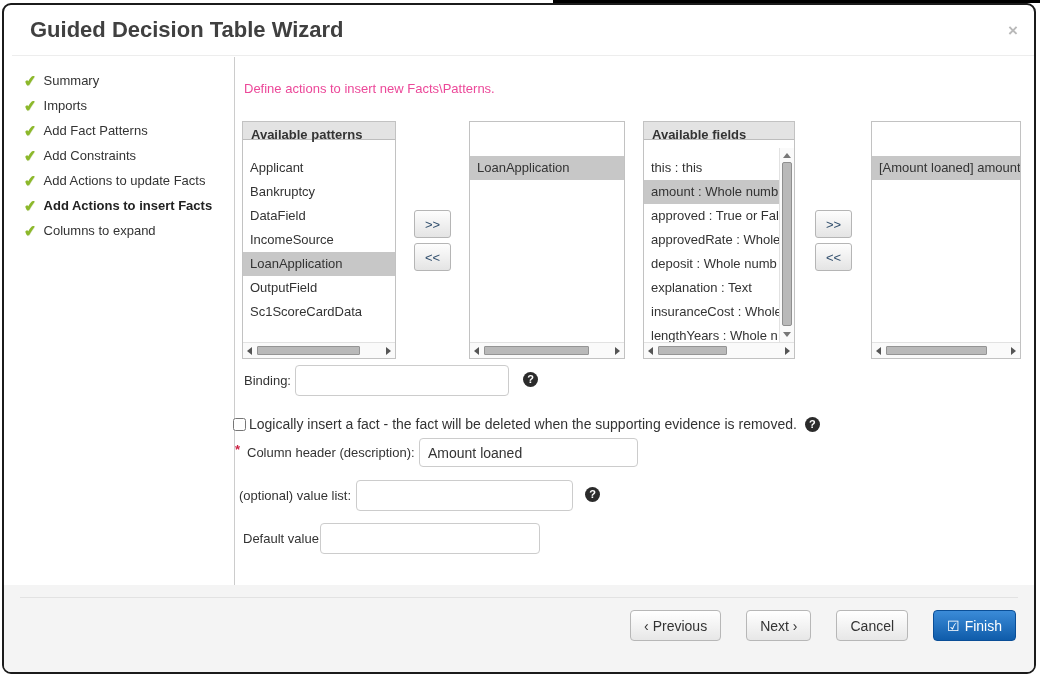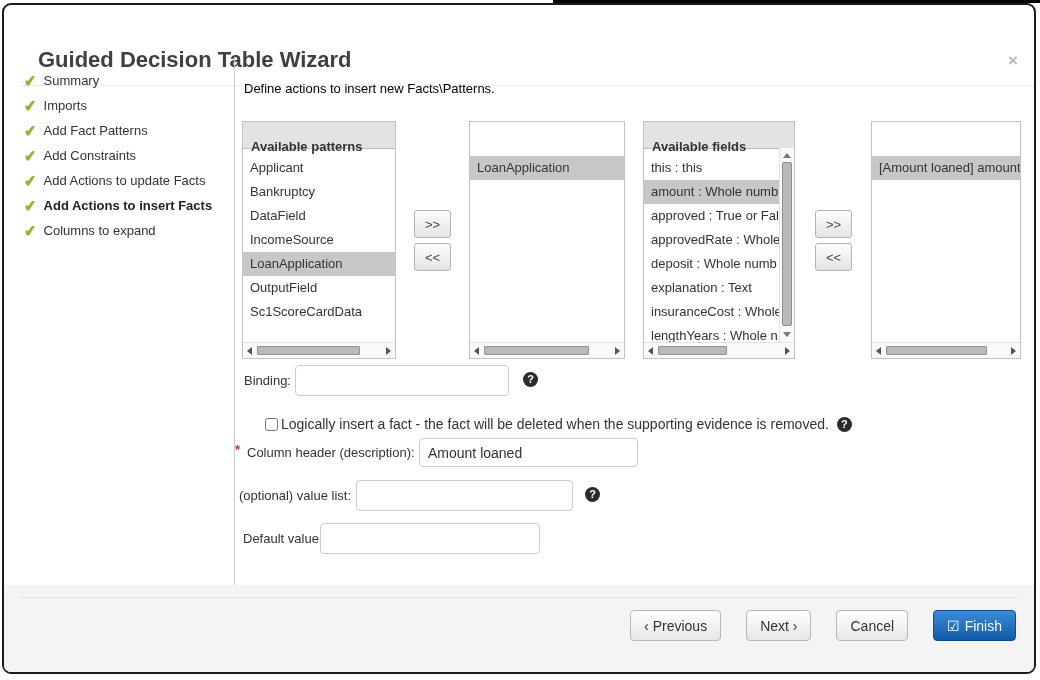--- a/index.html
+++ b/index.html
@@ -3,36 +3,36 @@
 <meta charset="utf-8">
 <style>
   * { margin:0; padding:0; box-sizing:border-box; }
   html,body { width:1040px; height:680px; background:#fff; font-family:"Liberation Sans", sans-serif; }
   .top-black-line { position:absolute; left:553px; top:0; width:487px; height:3px; background:#000; }
 
   .dialog { position:absolute; left:2px; top:3px; width:1034px; height:671px;
             border:2px solid #1b1b1b; border-radius:9px; background:#fff; overflow:hidden; }
 
   
-  .dlg-header { position:absolute; left:16px; top:0; right:0; height:51px; border-bottom:1px solid #ededed;margin-top:30px; }
+  .dlg-header { position:absolute; left:8px; top:0; right:0; height:51px; border-bottom:1px solid #ededed; }
   .dlg-title { position:absolute; left:18px; top:12px; font-size:22px; font-weight:bold; color:#404040; }
   .dlg-close { position:absolute; right:16px; top:16px; font-size:17px; color:#b9b9b9; font-weight:bold; cursor:pointer; }
 
   
   .sidebar { position:absolute; left:0; top:52px; width:231px; bottom:87px; border-right:1px solid #ccc; }
   .steps { list-style:none; padding:16px 0 0 20px; }
   .step { display:flex; align-items:center; gap:7px; margin-bottom:10px; font-size:13px; color:#333; height:15px; }
   .step.active { font-weight:bold; color:#222; }
   .check-icon { color:#8cb82b; font-size:15px; font-weight:bold; transform:rotate(-6deg); text-shadow:0 1px 0 #6f9a1c33; }
 
   
-  .instruction { position:absolute; left:240px; top:76px; font-size:13px; color:#000000; }
+  .instruction { position:absolute; left:240px; top:76px; font-size:13px; color:#ec4899; }
 
   .listbox { position:absolute; border:1px solid #c2c2c2; background:#fff; }
-  .lb-hdr { position:absolute; top:0; left:0; right:0; height:27px; line-height:25px; padding:12px 8px;
+  .lb-hdr { position:absolute; top:0; left:0; right:0; height:18px; line-height:25px; padding:0 8px;
             background:#e3e3e3; border-bottom:1px solid #bdbdbd; font-size:13px; font-weight:bold; color:#333; }
   .lb-body { position:absolute; top:26px; bottom:16px; left:0; right:0; overflow:hidden; padding-top:8px; }
   .lb-body.has-vscroll { right:15px; }
   .lb-item { height:24px; line-height:24px; padding:0 7px; font-size:13px; color:#333; white-space:nowrap; overflow:hidden; cursor:default; }
   .lb-item.selected { background:#c7c7c7; }
 
   .lb-hscroll { position:absolute; bottom:0; left:0; right:0; height:16px; background:#fafafa; border-top:1px solid #e2e2e2; }
   .arr { position:absolute; width:0; height:0; }
   .arr-left  { left:4px;  top:4px; border:4px solid transparent; border-right:5px solid #555; border-left:none; }
   .arr-right { right:4px; top:4px; border:4px solid transparent; border-left:5px solid #555; border-right:none; }
@@ -46,21 +46,21 @@
               background:linear-gradient(#fdfdfd,#e4e4e4); border:1px solid #b5b5b5; border-radius:3px; cursor:pointer;
               font-family:"Liberation Sans", sans-serif; }
 
   
   .frm-label { position:absolute; font-size:13px; color:#333; }
   .frm-input { position:absolute; border:1px solid #ccc; border-radius:4px; background:#fff; font-size:14px; color:#333;
                padding:0 8px; font-family:"Liberation Sans", sans-serif; }
   .help-icon { position:absolute; width:15px; height:15px; border-radius:50%; background:#2b2b2b; color:#fff;
                font-size:11px; font-weight:bold; text-align:center; line-height:15px; cursor:pointer; }
   .req { color:#cc2244; font-size:13px; font-weight:bold; }
-  .chk-row { position:absolute; left:229px; top:411px; display:flex; align-items:center; font-size:14px; color:#333;margin-left:32px; }
+  .chk-row { position:absolute; left:229px; top:411px; display:flex; align-items:center; font-size:14px; color:#333; }
   .chk-row input { width:13px; height:13px; margin-right:3px; }
   .chk-help { position:static; display:inline-block; margin-left:8px; }
 
   
   .dlg-footer { position:absolute; left:0; right:0; bottom:0; height:87px; background:#f4f4f4; }
   .footer-divider { position:absolute; top:12px; left:16px; right:16px; height:1px; background:#e2e2e2; }
   .btn-row { position:absolute; right:18px; top:25px; display:flex; gap:25px; }
   .btn { height:31px; padding:0 13px; font-size:14px; color:#333; background:linear-gradient(#ffffff,#e7e7e7);
          border:1px solid #b7b7b7; border-radius:4px; cursor:pointer; font-family:"Liberation Sans", sans-serif; }
   .btn-primary { background:linear-gradient(#3b8bd8,#0f5caa); border-color:#0a4e97; color:#fff; }

